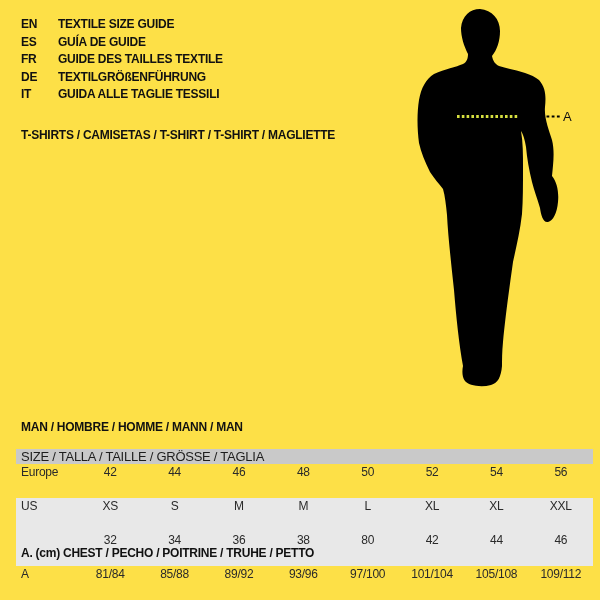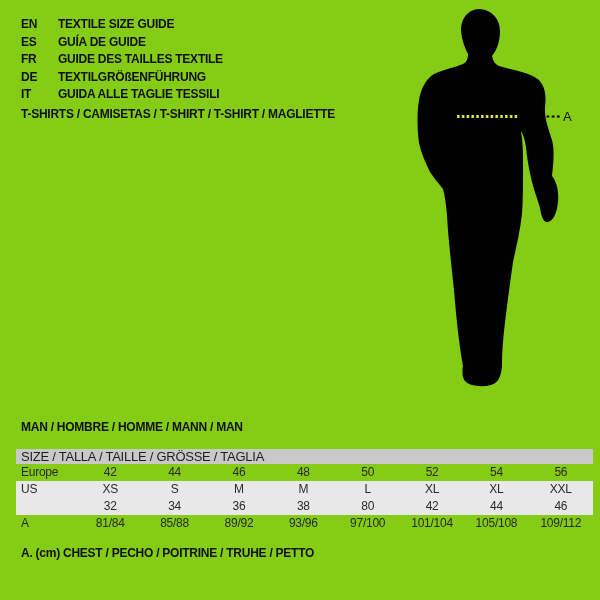--- a/index.html
+++ b/index.html
@@ -2,48 +2,48 @@
 <html><head>
 <meta charset="utf-8">
 <style>
   html,body { margin:0; padding:0; }
   body {
     width:600px; height:600px; background:#ffffff;
     font-family:"Liberation Sans", sans-serif;
     position:relative; overflow:hidden;
     -webkit-font-smoothing:antialiased;
   }
-  .canvas { position:absolute; left:0; top:0; width:600px; height:600px; background:#84cc16; }
+  .canvas { position:absolute; left:0; top:0; width:600px; height:600px; background:#fde047; }
 
   
   .lang-list { position:absolute; left:21px; top:16px; }
   .lang-row { display:flex; height:17.6px; line-height:17.6px; }
   .lang-code, .lang-label, .cat-line, .section-title, .footnote {
     font-weight:700; font-size:12px; color:#111; letter-spacing:-0.25px; white-space:pre;
   }
   .lang-code { width:37px; }
 
   
-  .categories { position:absolute; left:21px; top:106px; }
+  .categories { position:absolute; left:21px; top:127px; }
   .cat-line { height:17.5px; line-height:17.5px; }
 
   
   .figure { position:absolute; left:400px; top:0; }
   .figure text { font-family:"Liberation Sans", sans-serif; font-size:13px; fill:#111; letter-spacing:-0.2px; }
 
   
   .section-title { position:absolute; left:21px; top:420px; }
 
   
   .size-table { position:absolute; left:16px; top:449px; width:577px; }
   .thead {
     height:15px; line-height:15px; font-size:13px; color:#1d1d1d;
     padding-left:5px; box-sizing:border-box; letter-spacing:-0.25px; white-space:pre;
   }
-  .trow { display:flex; height:17px; line-height:17px; font-size:12px; color:#2a2a2a; letter-spacing:-0.25px; }
+  .trow { display:flex; height:34px; line-height:17px; font-size:12px; color:#2a2a2a; letter-spacing:-0.25px; }
   .tlabel { width:62px; padding-left:5px; box-sizing:border-box; }
   .tcell { flex:1; text-align:center; }
 
   
   .footnote { position:absolute; left:21px; top:546px; }
 </style>
 </head>
 <body>
 
 <div class="canvas">

